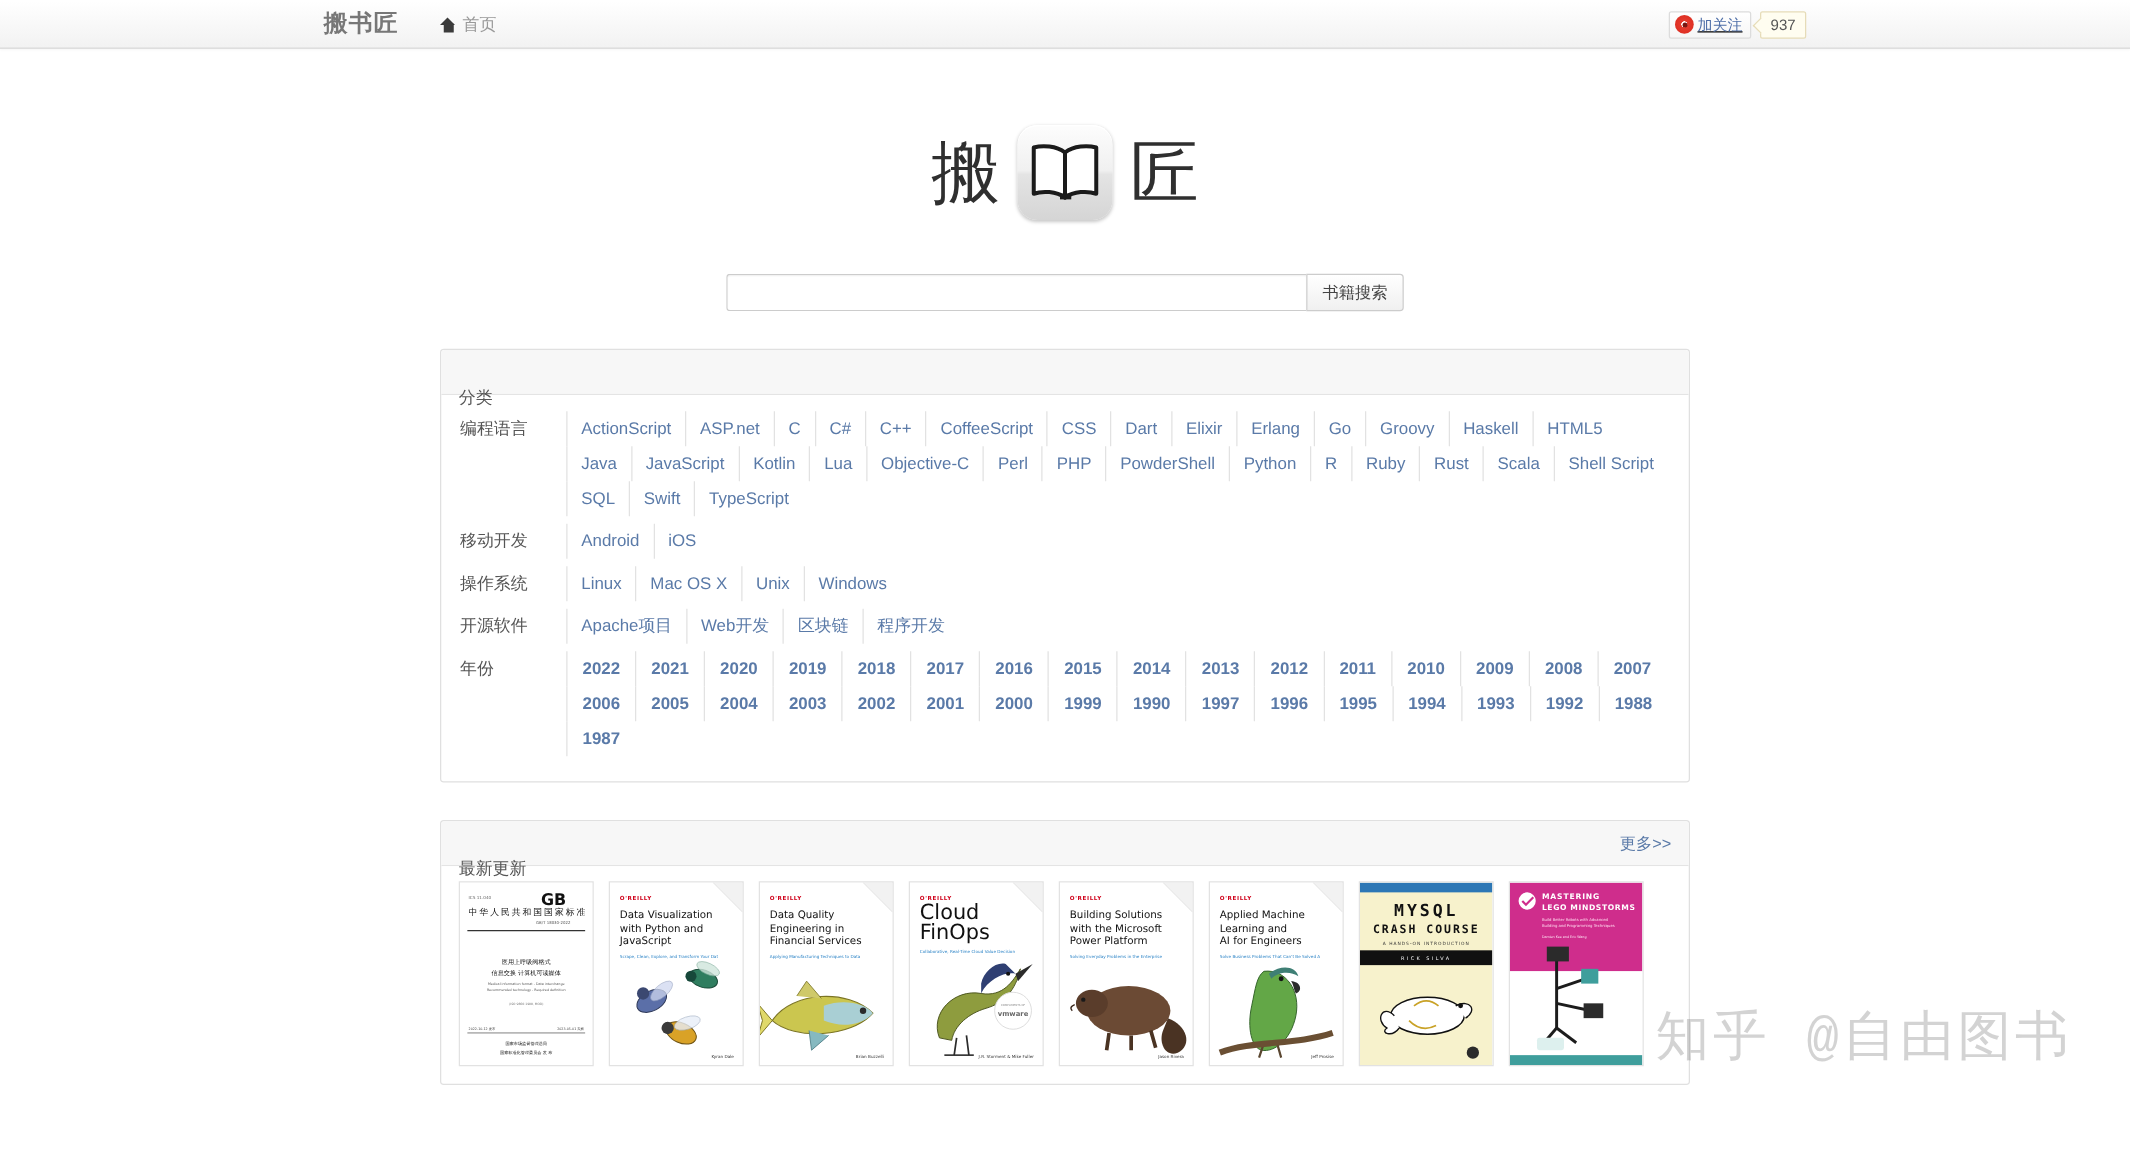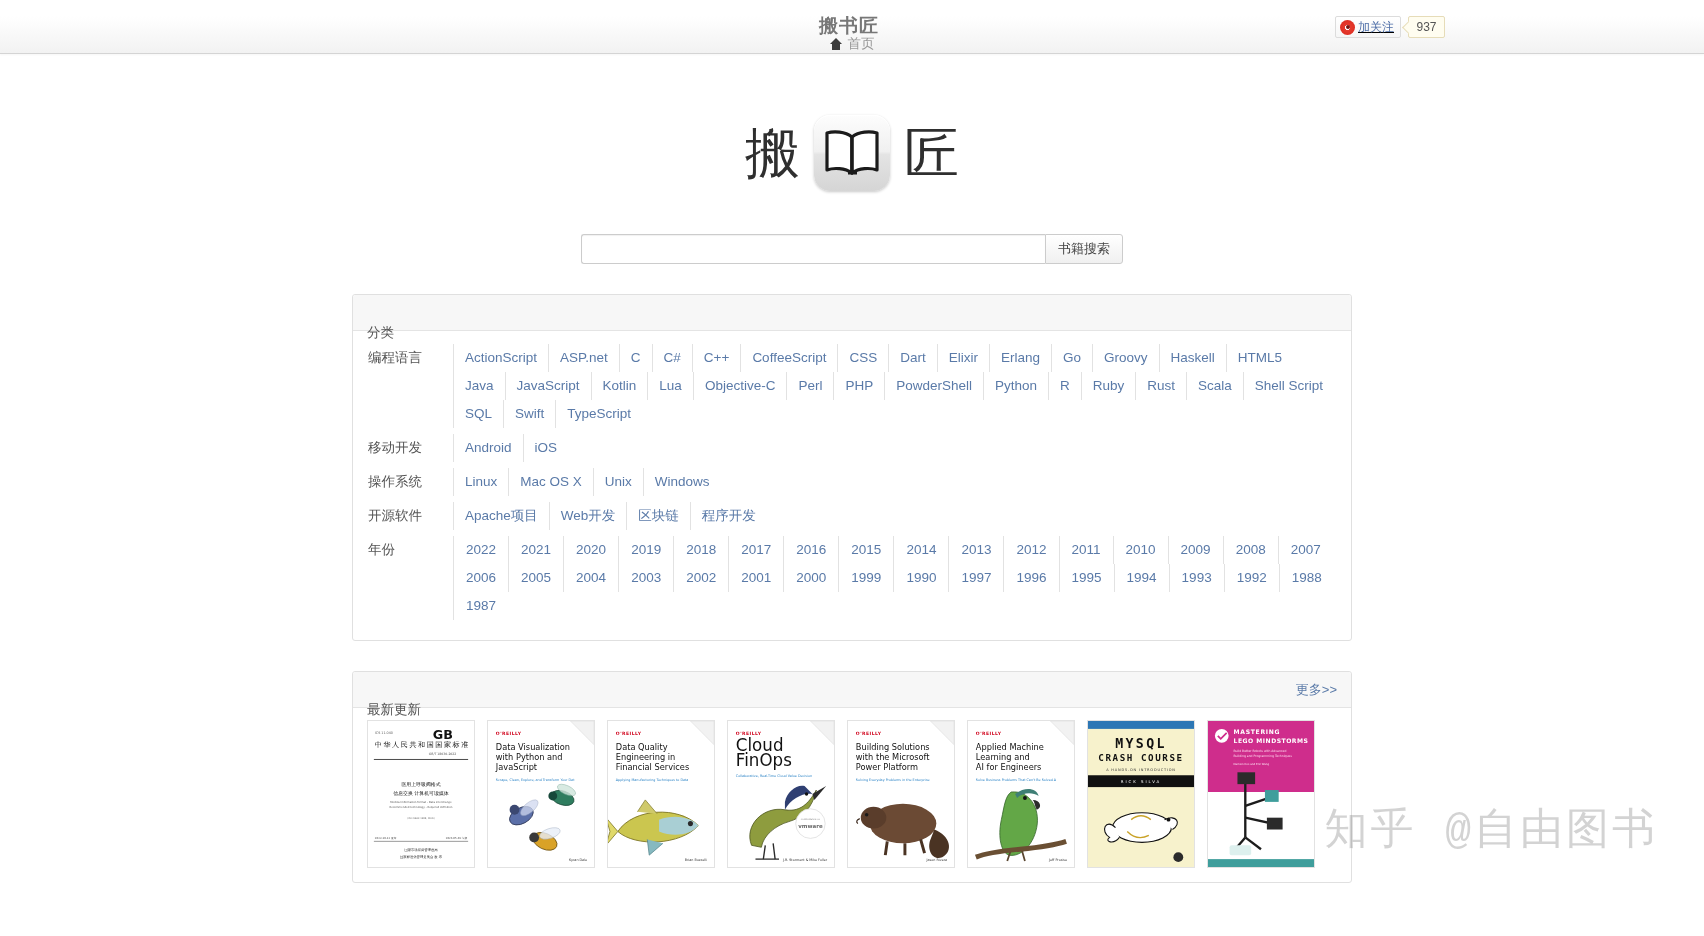--- a/index.html
+++ b/index.html
@@ -16,26 +16,25 @@
   
   .navbar {
     position: relative;
     height: 38px;
     background: linear-gradient(to bottom, #ffffff 0%, #f2f2f2 100%);
     border-bottom: 1px solid #d4d4d4;
     box-shadow: 0 1px 2px rgba(0,0,0,0.04);
   }
   .nav-inner {
     width: 1240px;
-    margin: 16px auto;
+    margin: 1px auto;
     height: 100%;
     display: flex;
     align-items: center;
     position: relative;
-    flex-direction: column;
   }
   .brand {
     font-size: 19px;
     color: #777777;
     font-weight: bold;
     letter-spacing: 1px;
     margin-left: 27px;
     margin-right: 33px;
     line-height: 1;
     cursor: pointer;
@@ -250,21 +249,21 @@
   }
   .cat-link {
     font-size: 13.5px;
     color: #5a7aa8;
     line-height: 28px;
     padding: 0 11px;
     border-left: 1px solid #e2e2e2;
     cursor: pointer;
     white-space: nowrap;
   }
-  .cat-links.yearlinks .cat-link { padding: 0 12px; }
+  .cat-links.yearlinks .cat-link { padding: 0 12px; font-weight: bold; }
 
   
   .books {
     display: flex;
     gap: 12px;
     padding: 12px 14px 14px 14px;
   }
   .book {
     width: 108px;
     height: 148px;

